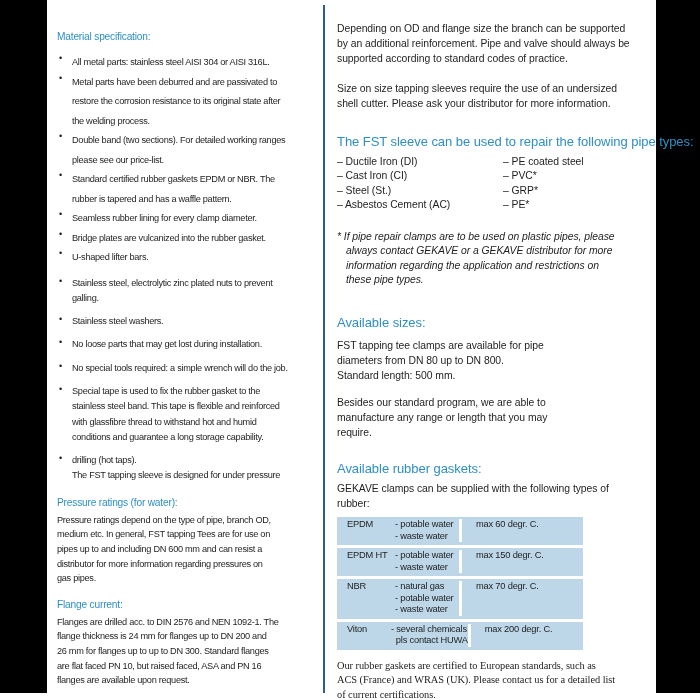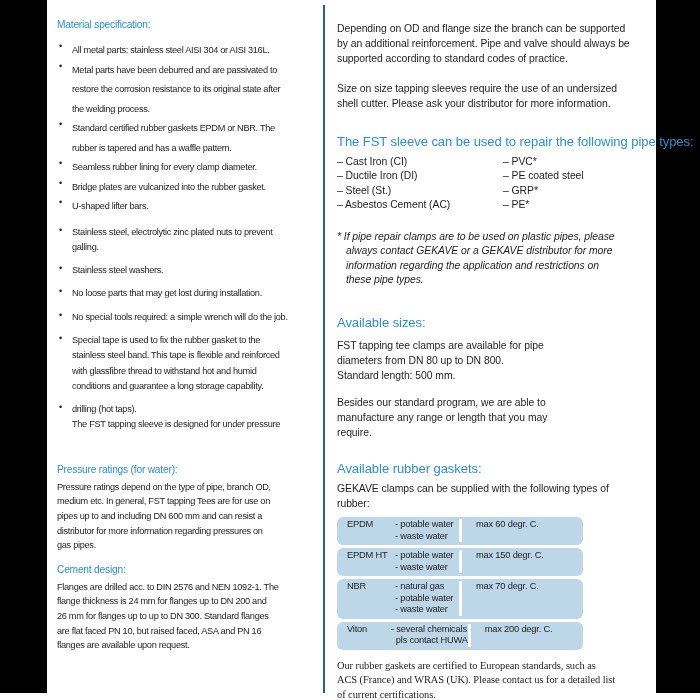--- a/index.html
+++ b/index.html
@@ -18,21 +18,21 @@
   .band{ position:absolute; top:0; height:693px; background:var(--band); }
   .band-l{ left:0; width:47px; }
   .band-r{ left:656px; width:44px; }
   .divider{ position:absolute; left:323px; top:5px; width:2px; height:688px; background:var(--divider); }
 
   .col{ position:absolute; }
   .col-left{ left:57px; top:18px; width:270px; font-size:9.2px; letter-spacing:-0.3px; }
   .col-right{ left:337px; top:18px; width:316px; font-size:10.4px; letter-spacing:-0.05px; }
 
   .h{ color:var(--head); white-space:pre; }
-  .col-left .h{ font-size:10.2px; line-height:14px; letter-spacing:-0.2px; }
+  .col-left .h{ font-size:10.2px; line-height:14px; letter-spacing:-0.2px;margin-top:12px; }
   .col-right .h{ font-size:13px; line-height:14px; }
 
   .ln{ white-space:pre; }
 
   
   #bullet-list{ margin-top:9px; }
   .bullet{ position:relative; padding-left:15px; }
   .bullet::before{ content:"\2022"; position:absolute; left:2px; top:0; }
   .grp-a .ln{ line-height:19.5px; }
   .grp-b .ln{ line-height:15.3px; }
@@ -54,21 +54,21 @@
   .note .ln{ line-height:14.6px; }
   .note .indent{ padding-left:9px; }
   .h-sizes{ margin-top:28px; }
   #sizes-paras .para1{ margin-top:8px; }
   #sizes-paras .para2{ margin-top:12px; }
   .h-gaskets{ margin-top:22px; }
   #gaskets-intro{ margin-top:5px; }
 
   .gtable{ margin-top:6px; width:246px; }
   .trow{ display:flex; background:var(--rowbg); margin-bottom:3px; padding:2px 0 3px 0;
-         font-size:9.3px; letter-spacing:-0.2px; line-height:11.5px;border-radius:6px; }
+         font-size:9.3px; letter-spacing:-0.2px; line-height:11.5px; }
   .tname{ width:58px; padding-left:10px; }
   .tuses{ flex:1; }
   .ttemp{ width:124px; border-left:3px solid #ffffff; padding-left:14px; }
 
   #gaskets-footer{ margin-top:9px; }
   #gaskets-footer .ln{ line-height:14.6px;font-family:Liberation Serif, serif; }
 </style>
 </head>
 <body>
 
@@ -80,20 +80,24 @@
   <div class="col col-left">
     <div class="h">Material specification:</div>
     <div id="bullet-list">
         <div class="bullet grp-a">
           <div class="ln">All metal parts: stainless steel AISI 304 or AISI 316L.</div>
         </div>
         <div class="bullet grp-a">
           <div class="ln">Metal parts have been deburred and are passivated to</div>
           <div class="ln">restore the corrosion resistance to its original state after</div>
           <div class="ln">the welding process.</div>
+        </div>
+        <div class="bullet grp-a">
+          <div class="ln">Double band (two sections). For detailed working ranges</div>
+          <div class="ln">please see our price-list.</div>
         </div>
         <div class="bullet grp-a">
           <div class="ln">Standard certified rubber gaskets EPDM or NBR. The</div>
           <div class="ln">rubber is tapered and has a waffle pattern.</div>
         </div>
         <div class="bullet grp-a">
           <div class="ln">Seamless rubber lining for every clamp diameter.</div>
         </div>
         <div class="bullet grp-a">
           <div class="ln">Bridge plates are vulcanized into the rubber gasket.</div>
@@ -128,21 +132,21 @@
 
     <div class="h h-press">Pressure ratings (for water):</div>
     <div id="pressure-lines" class="para">
         <div class="ln">Pressure ratings depend on the type of pipe, branch OD,</div>
         <div class="ln">medium etc. In general, FST tapping Tees are for use on</div>
         <div class="ln">pipes up to and including DN 600 mm and can resist a</div>
         <div class="ln">distributor for more information regarding pressures on</div>
         <div class="ln">gas pipes.</div>
       </div>
 
-    <div class="h h-flange">Cement design:</div>
+    <div class="h h-flange">Flange current:</div>
     <div id="flange-lines" class="para">
         <div class="ln">Flanges are drilled acc. to DIN 2576 and NEN 1092-1. The</div>
         <div class="ln">flange thickness is 24 mm for flanges up to DN 200 and</div>
         <div class="ln">26 mm for flanges up to up to DN 300. Standard flanges</div>
         <div class="ln">are flat faced PN 10, but raised faced, ASA and PN 16</div>
         <div class="ln">flanges are available upon request.</div>
       </div>
   </div>
 
   <div class="col col-right">
@@ -154,26 +158,26 @@
         </div>
         <div class="para para2">
           <div class="ln">Size on size tapping sleeves require the use of an undersized</div>
           <div class="ln">shell cutter. Please ask your distributor for more information.</div>
         </div>
       </div>
 
     <div class="h h-fst">The FST sleeve can be used to repair the following pipe types:</div>
     <div id="pipe-list">
         <div class="prow">
+          <div class="ln pcell-l">– Ductile Iron (DI)</div>
+          <div class="ln pcell-r">– PE coated steel</div>
+        </div>
+        <div class="prow">
           <div class="ln pcell-l">– Cast Iron (CI)</div>
           <div class="ln pcell-r">– PVC*</div>
-        </div>
-        <div class="prow">
-          <div class="ln pcell-l">– Ductile Iron (DI)</div>
-          <div class="ln pcell-r">– PE coated steel</div>
         </div>
         <div class="prow">
           <div class="ln pcell-l">– Steel (St.)</div>
           <div class="ln pcell-r">– GRP*</div>
         </div>
         <div class="prow">
           <div class="ln pcell-l">– Asbestos Cement (AC)</div>
           <div class="ln pcell-r">– PE*</div>
         </div>
       </div>

